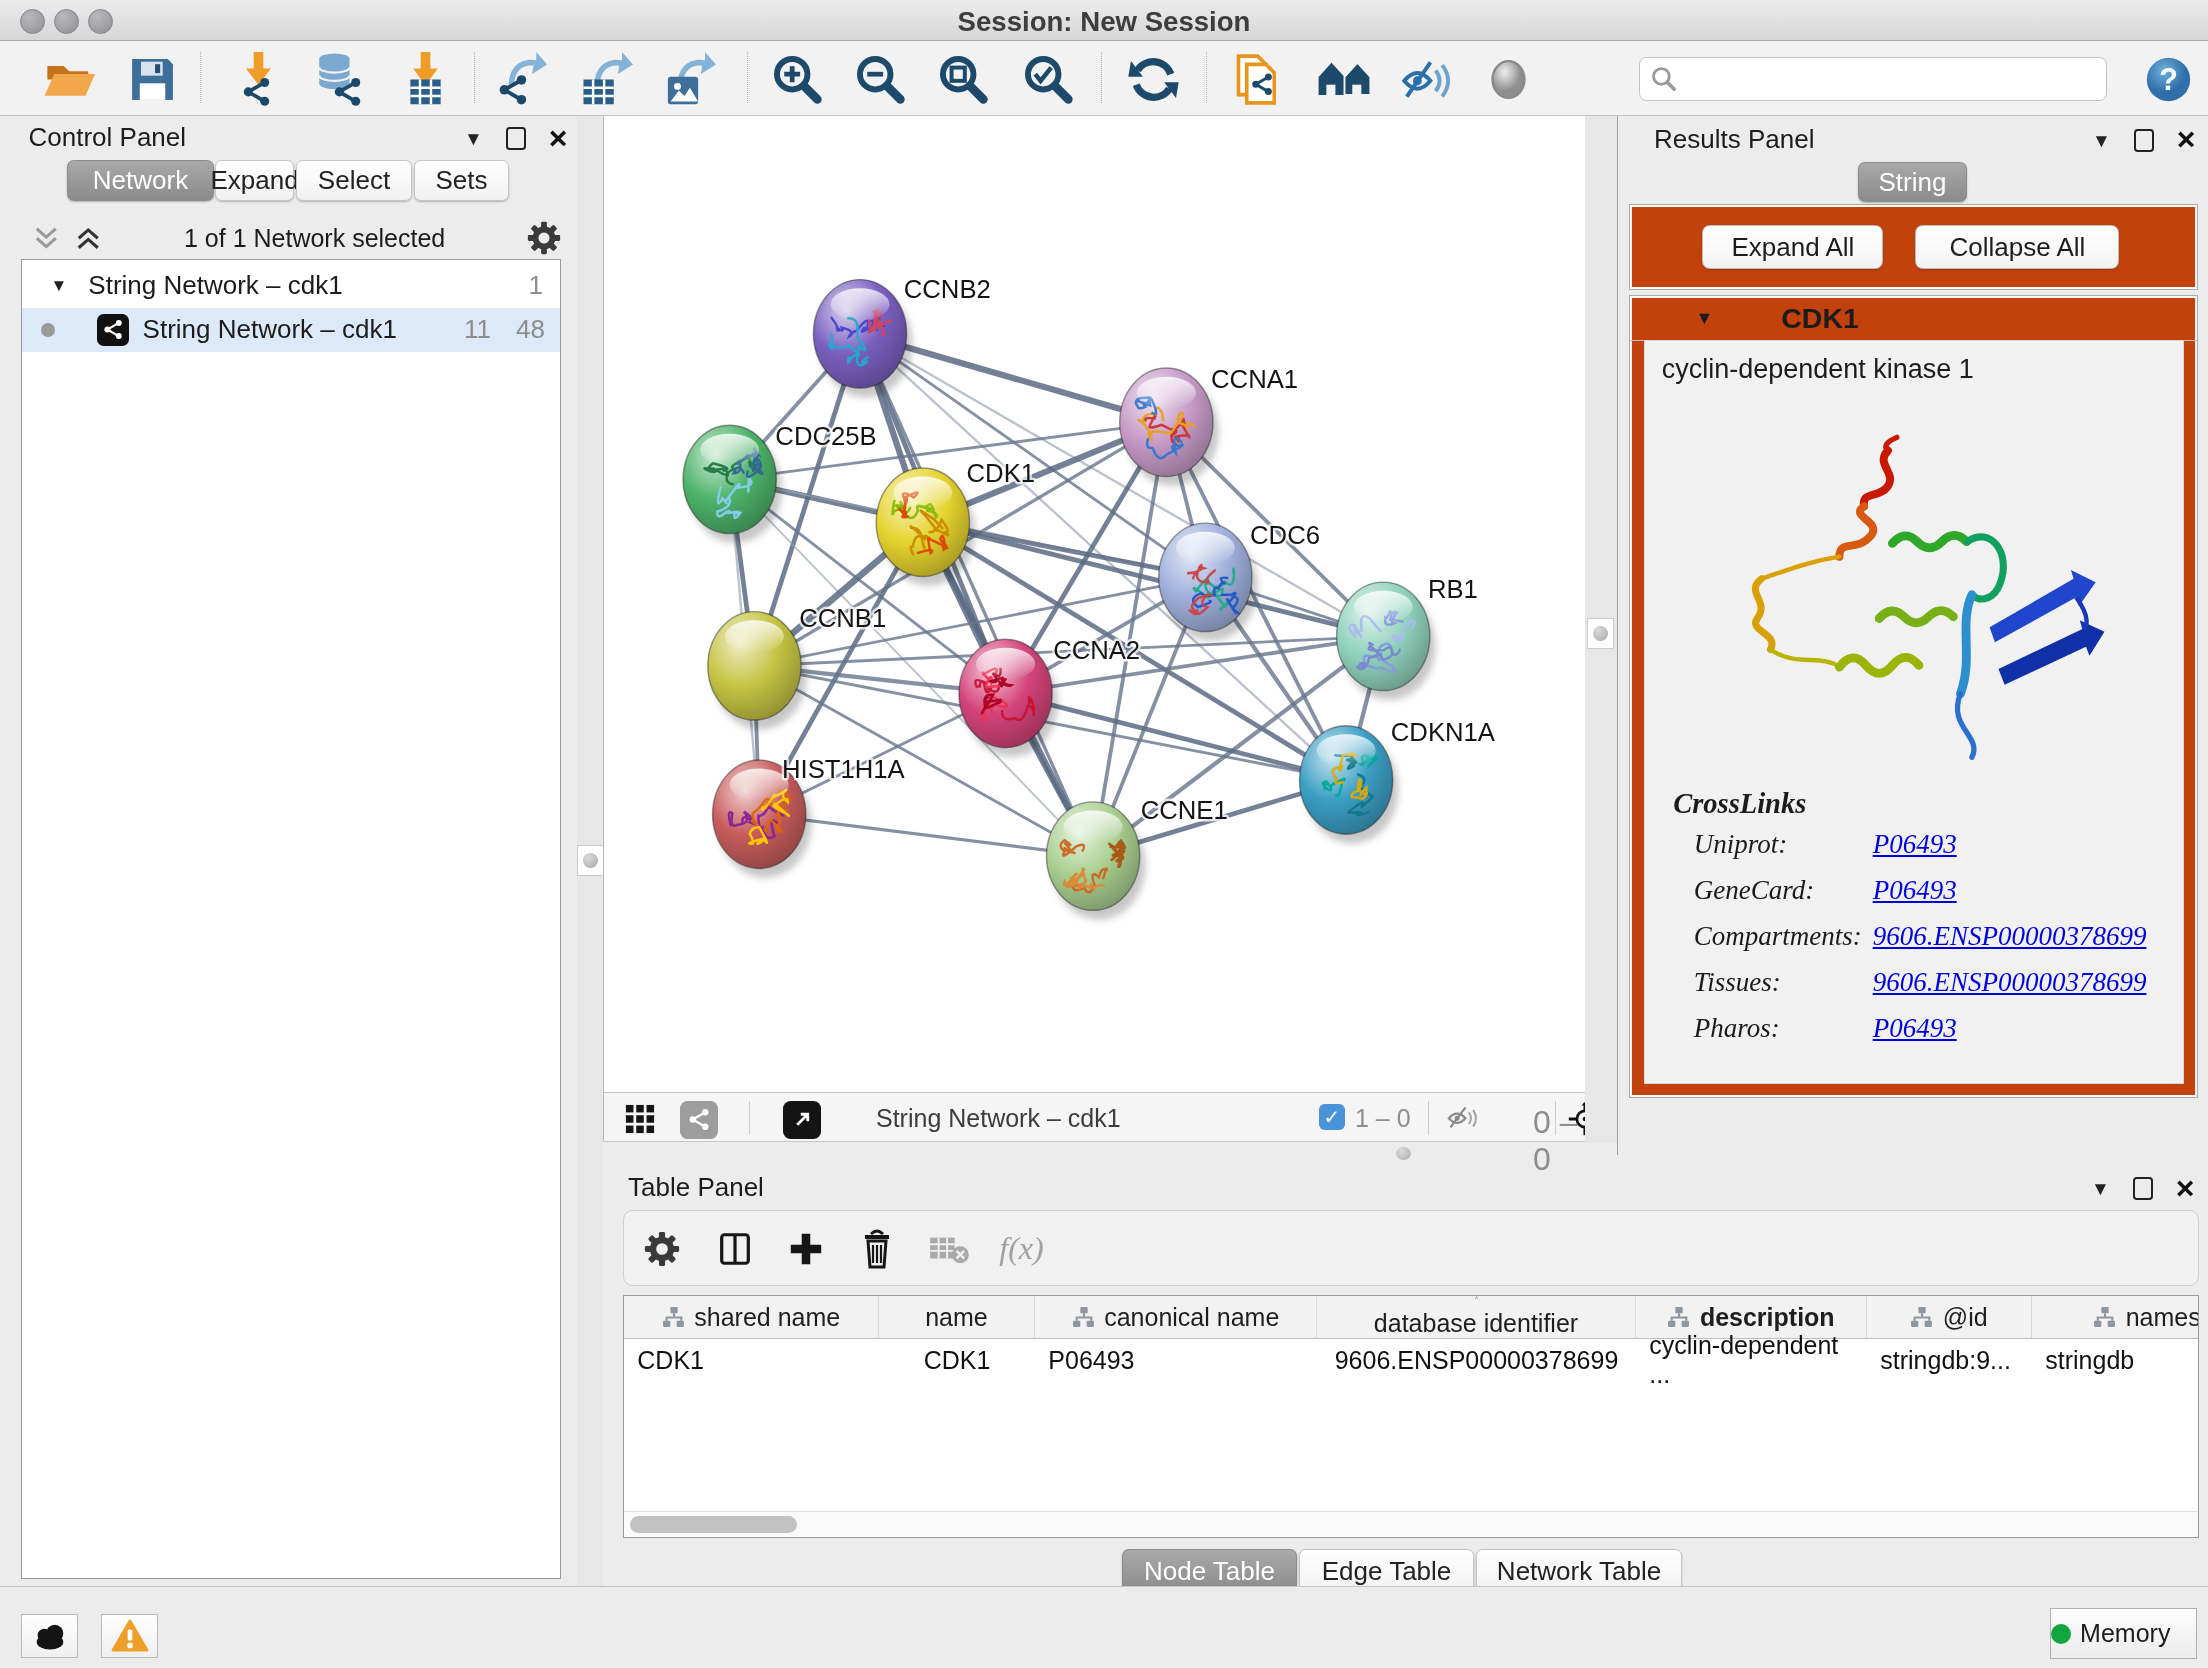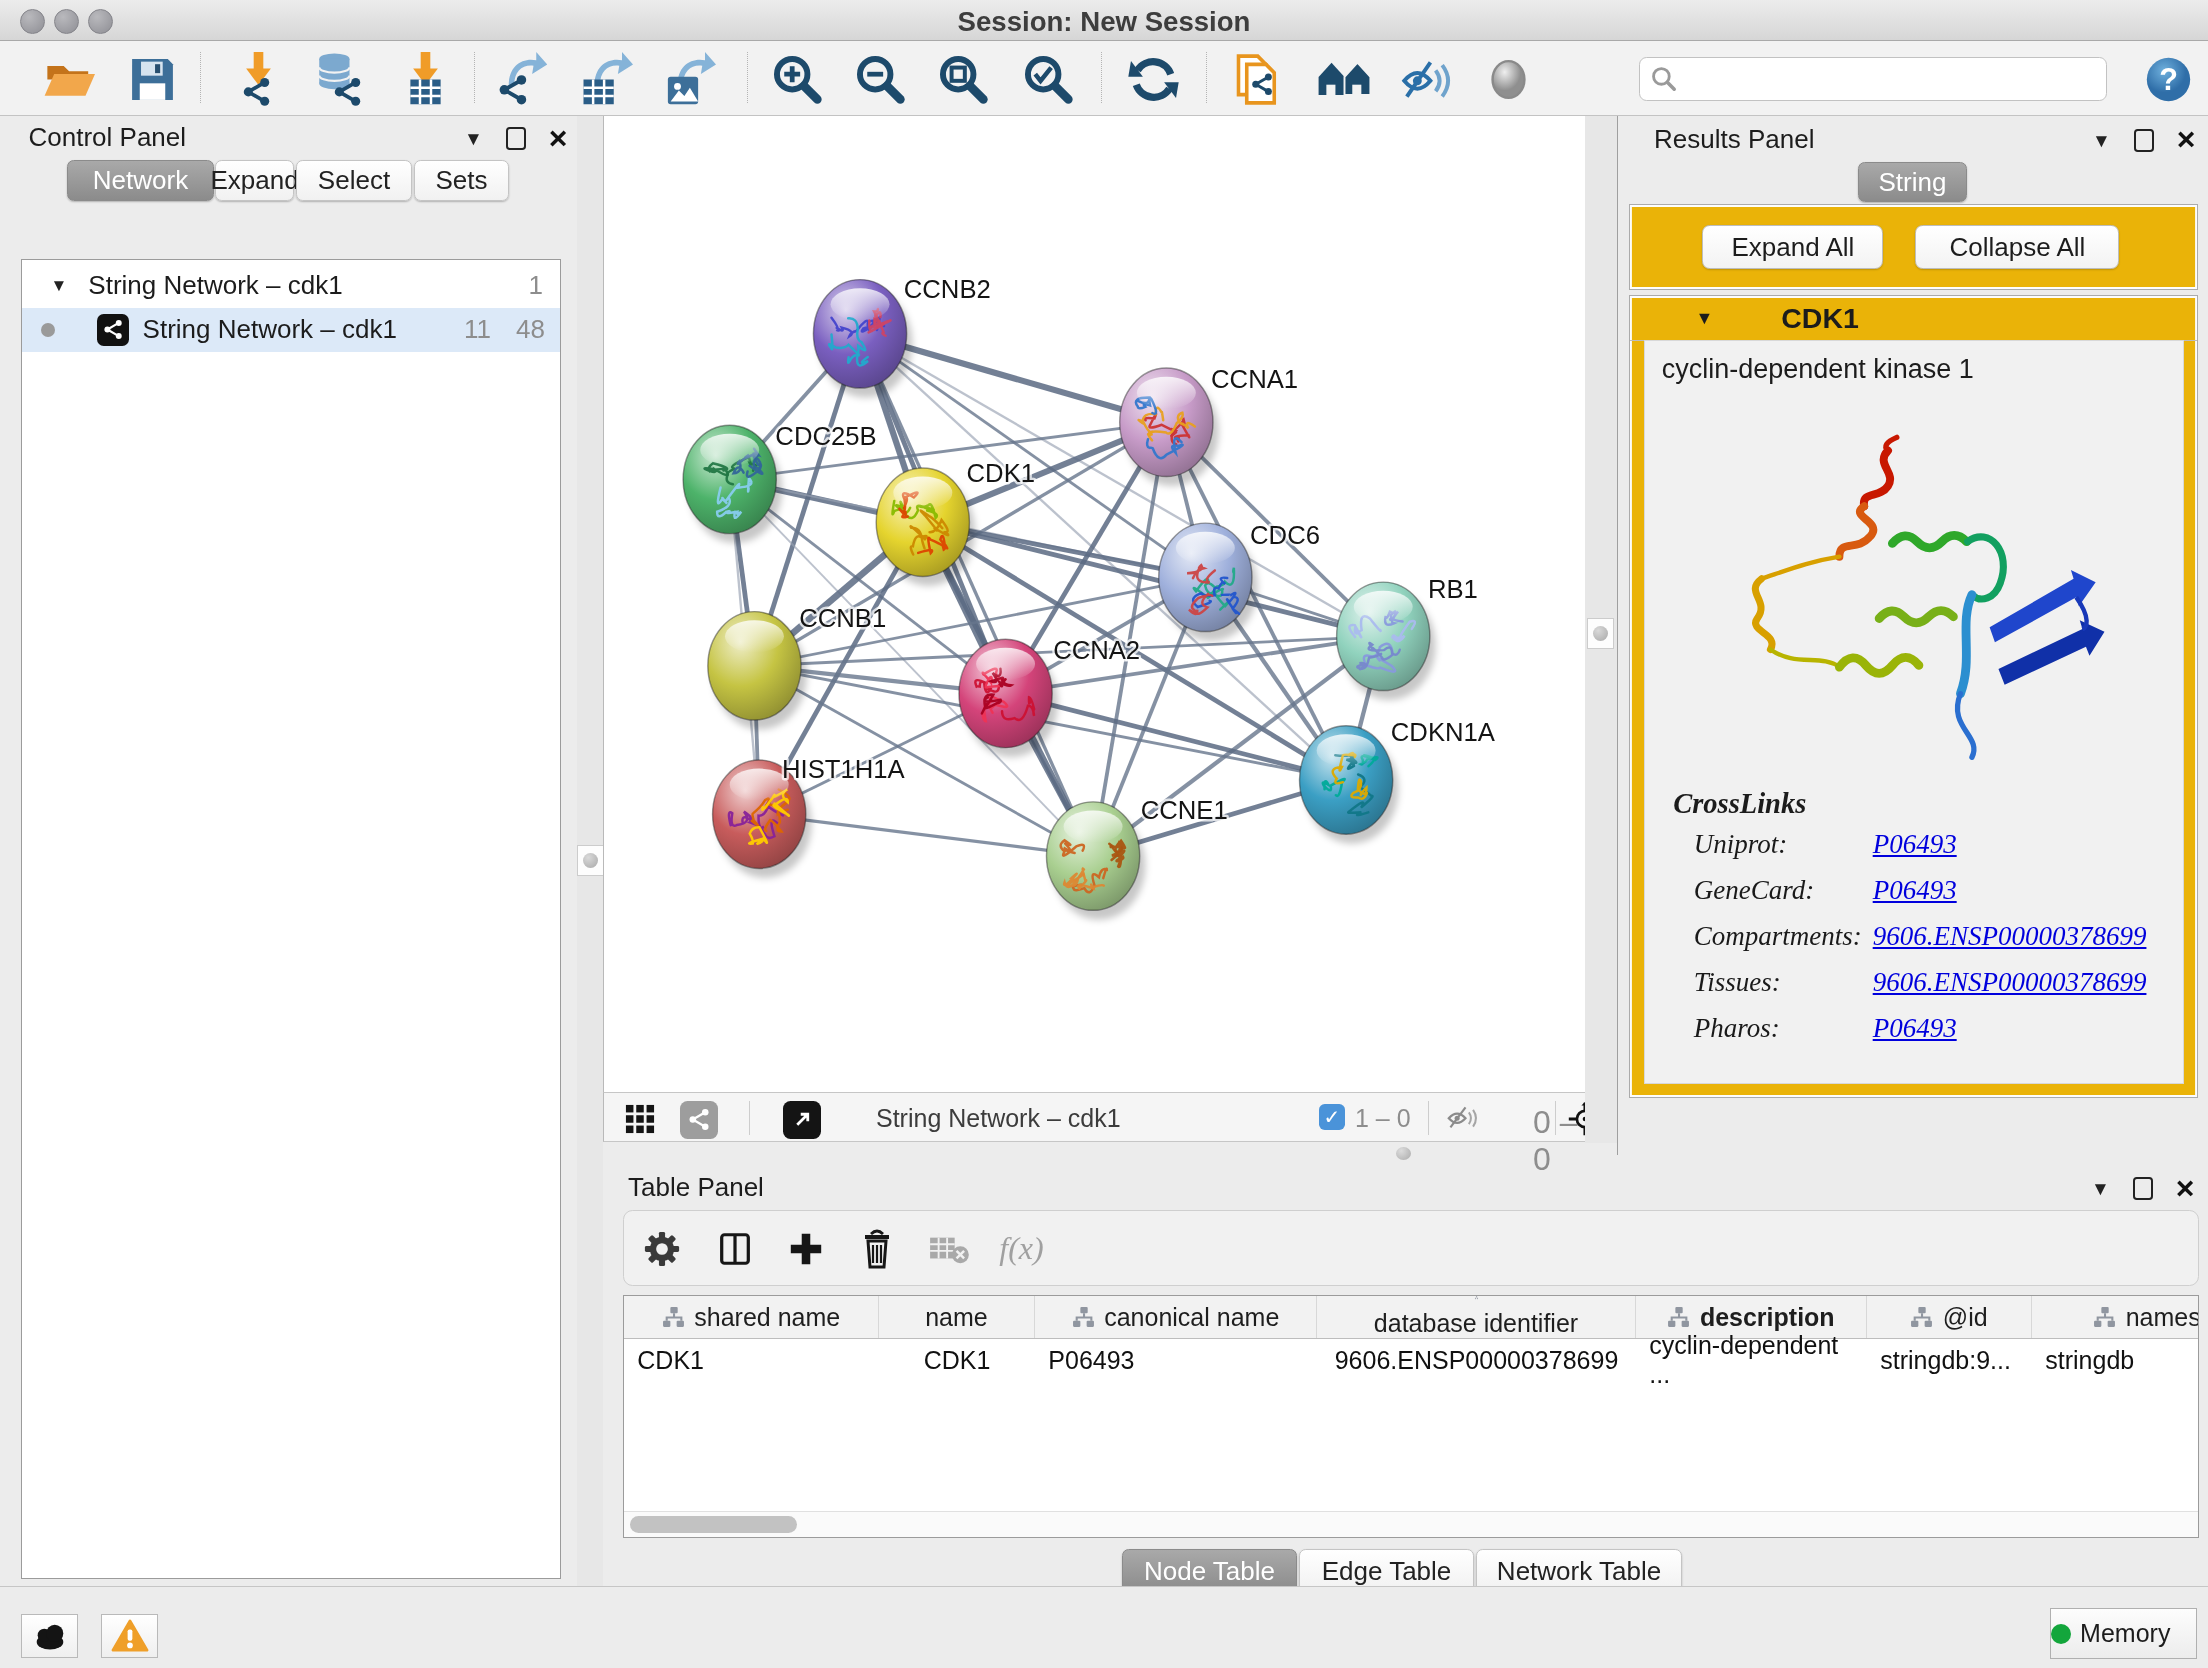--- a/index.html
+++ b/index.html
@@ -47,21 +47,21 @@
   .nbsep{position:absolute;top:7.6px;height:34px;width:0;border-left:1px solid #cdcdcd;}
   #net-title{position:absolute;left:272px;top:11.4px;font-size:25px;color:#3c3c3c;}
   .cbox{position:absolute;width:26px;height:26px;background:#4a93d9;border-radius:5.7px;
     color:#fff;font-size:20px;display:flex;align-items:center;justify-content:center;}
   
   .vdiv-handle{position:absolute;width:25px;height:28.5px;background:#fdfdfd;border:1px solid #cccccc;
     display:flex;align-items:center;justify-content:center;}
   .vdiv-handle i{width:15px;height:15px;border-radius:50%;background:radial-gradient(circle at 35% 30%,#d9d9d9,#a8a8a8);}
   
   #rp{left:1617px;top:116px;width:592px;height:1039px;background:#ececec;border-left:1.9px solid #9f9f9f;box-sizing:border-box;}
-  .rbox{position:absolute;background:#eab308;border:1.9px solid #ababab;box-shadow:inset 0 0 0 1.9px #fdfdfd;}
+  .rbox{position:absolute;background:#c2410c;border:1.9px solid #ababab;box-shadow:inset 0 0 0 1.9px #fdfdfd;}
   #cdk1-hdr{position:absolute;left:0;top:0;width:100%;height:44px;border-bottom:1.9px solid #bdbdbd;
     display:flex;align-items:center;}
   .serif{font-family:"Liberation Serif",serif;font-style:italic;}
   .cl-row{display:flex;font-size:27px;margin:9.5px 0 15px 0;}
   .cl-label{width:179px;color:#1a1a1a;}
   .cl-value a{color:#0000dd;text-decoration:underline;}
   
   #tp-toolbar{left:623px;top:1210px;width:1576px;height:76px;background:#f1f1f1;border:1px solid #cfcfcf;border-radius:9.5px;box-sizing:border-box;}
   .tp-ic{position:absolute;top:13.3px;width:53px;height:49px;display:flex;align-items:center;justify-content:center;}
   #tbl{left:623px;top:1295px;width:1576px;height:243px;background:#fff;border:1px solid #9b9b9b;box-sizing:border-box;overflow:hidden;}
@@ -320,20 +320,32 @@
   <div class="tab" style="left:215px;top:160px;width:77px;height:39px">
       <span>Expand</span>
     </div>
   <div class="tab" style="left:296px;top:160px;width:114px;height:39px">
       <span>Select</span>
     </div>
   <div class="tab" style="left:414px;top:160px;width:93px;height:39px">
       <span>Sets</span>
     </div>
 
+  <div class="abs" style="left:32px;top:217px;width:529px;height:42px;display:flex;align-items:center">
+    <svg width="28.5" height="28.5" viewBox="0 0 24 24">
+      <path d="M4 4 l8 7 8-7 M4 12 l8 7 8-7" fill="none" stroke="#9a9a9a" stroke-width="2.6"></path>
+    </svg>
+    <svg width="28.5" height="28.5" viewBox="0 0 24 24" style="margin-left:13.3px">
+      <path d="M4 20 l8-7 8 7 M4 12 l8-7 8 7" fill="none" stroke="#333" stroke-width="2.6"></path>
+    </svg>
+    <span style="flex:1;text-align:center;font-size:25px">1 of 1 Network selected</span>
+    <svg width="34" height="34" viewBox="-20 -20 40 40">
+      <use href="#sym-gear" x="-20" y="-20" width="40" height="40"></use>
+    </svg>
+  </div>
 
   <div class="abs" id="cp-list">
     <div class="tree-row" style="margin-top:3.8px">
       <span style="margin-left:28.5px;font-size:17px;color:#222">▼</span>
       <span style="margin-left:21px">String Network – cdk1</span>
       <span class="graytxt" style="margin-left:auto;margin-right:17px">1</span>
     </div>
     <div class="tree-row selrow">
       <span style="margin-left:19px;width:14.3px;height:14.3px;border-radius:50%;background:#9a9a9a"></span>
       <span class="badge" style="margin-left:42px">

